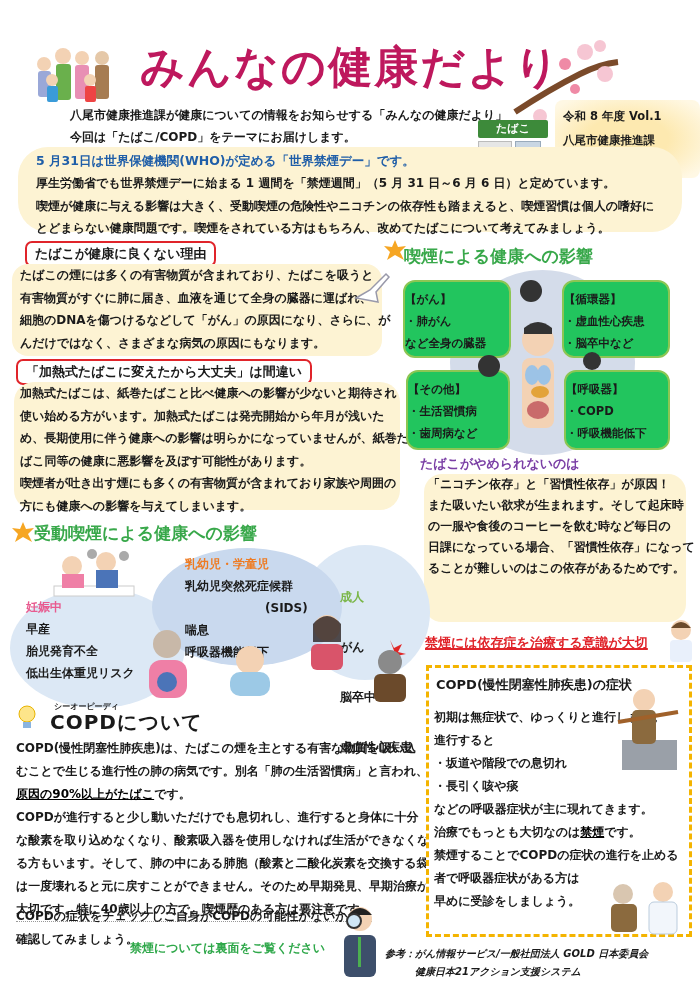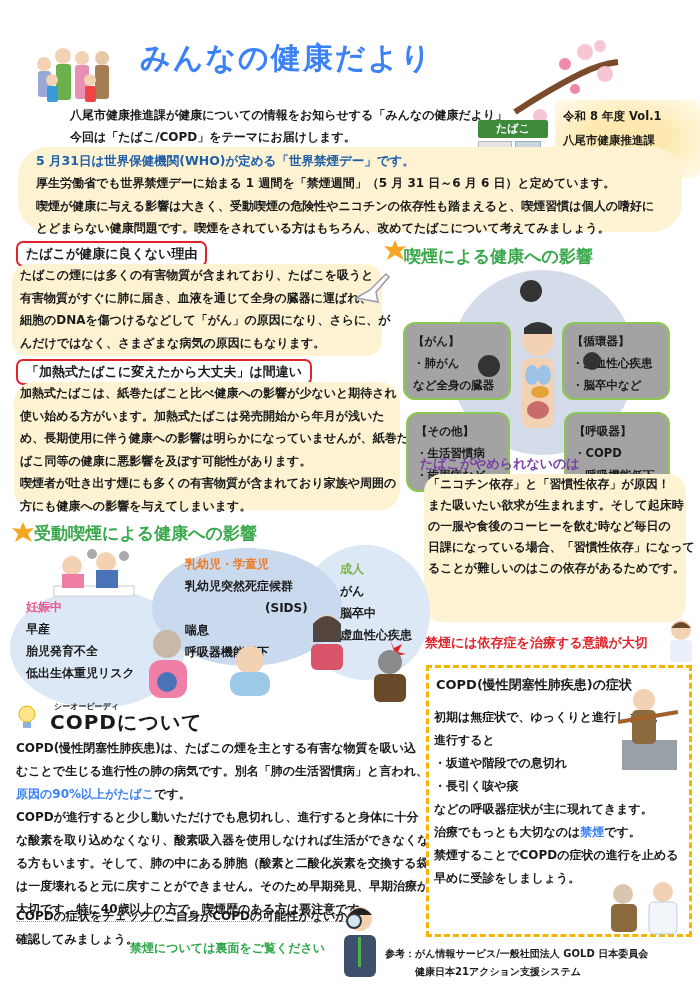--- a/index.html
+++ b/index.html
@@ -3,105 +3,105 @@
 <meta charset="utf-8">
 <style>
   * { box-sizing: border-box; margin: 0; padding: 0; }
   html, body { width: 700px; height: 991px; background: #ffffff; overflow: hidden; }
   body { position: relative; font-family: "DejaVu Sans", sans-serif; color: #1a1a1a; font-weight: bold; }
   .abs { position: absolute; }
   .t { font-size: 12px; line-height: 22.5px; white-space: nowrap; }
   .cream { background: #fdf3d3; }
 
   
-  #title { left: 140px; top: 38px; font-size: 30px; font-weight: 900; letter-spacing: 2px; color: #3b82f6; font-family: "DejaVu Sans", sans-serif; }
+  #title { left: 140px; top: 38px; font-size: 44px; font-weight: 900; letter-spacing: 2px; color: #be185d; font-family: "DejaVu Sans", sans-serif; }
   #family { left: 30px; top: 42px; width: 100px; height: 62px; }
   #sakura { left: 510px; top: 34px; width: 110px; height: 90px; }
   #info-box { left: 555px; top: 100px; width: 145px; height: 78px; background: radial-gradient(ellipse at center, #fde9b0 40%, #fff8e4 90%); border-radius: 8px; padding: 4px 8px; }
   #info-box div { font-size: 11.5px; line-height: 24px; white-space: nowrap; }
   #intro { left: 34px; top: 104px; margin-left: 36px; }
   #intro div { font-size: 12px; line-height: 22px; }
   #tabako-stand { left: 478px; top: 120px; width: 70px; height: 68px; }
 
   
   #who-box { left: 18px; top: 147px; width: 664px; height: 85px; border-radius: 30px; }
   #who-heading { left: 36px; top: 150px; color: #1f5ea8; font-size: 12.5px; }
   #who-body { left: 36px; top: 172px; }
 
   
   .redbox { border: 2.5px solid #e0242a; border-radius: 7px; background: #fff; padding: 1px 8px; font-size: 13px; line-height: 20px; }
-  #reason-label { left: 16px; top: 241px; }
+  #reason-label { left: 25px; top: 241px; }
   #reason-bg { left: 12px; top: 264px; width: 370px; height: 92px; border-radius: 16px; }
   #reason-text { left: 20px; top: 264px; }
   #hand { left: 352px; top: 268px; width: 40px; height: 40px; }
 
   #heated-label { left: 16px; top: 359px; }
   #heated-bg { left: 14px; top: 382px; width: 386px; height: 128px; border-radius: 20px; }
   #heated-text { left: 20px; top: 382px; }
 
   
   #effects-title { left: 404px; top: 245px; color: #38a84a; font-size: 17px; }
   #effects-circle { left: 450px; top: 270px; width: 185px; height: 185px; border-radius: 50%; background: #d4dcea; }
-  .gbox { position: absolute; border: 2.5px solid #8cc653; border-radius: 12px; background: #a3a3a3; padding: 6px 8px; margin-top: 42px; }
+  .gbox { position: absolute; border: 2.5px solid #8cc653; border-radius: 12px; background: #22c55e; padding: 6px 0; }
   .gbox div { font-size: 11.5px; line-height: 22px; white-space: nowrap; }
   #box-cancer { left: 403px; top: 280px; width: 108px; height: 78px; }
   #box-circ { left: 562px; top: 280px; width: 108px; height: 78px; }
   #box-other { left: 406px; top: 370px; width: 104px; height: 80px; }
   #box-resp { left: 564px; top: 370px; width: 106px; height: 80px; }
   #body-fig { left: 510px; top: 320px; width: 56px; height: 125px; }
 
   
   #quit-title { left: 420px; top: 455px; color: #7a3fa5; font-size: 13px; }
   #quit-bg { left: 424px; top: 474px; width: 262px; height: 148px; border-radius: 18px; }
   #quit-text { left: 428px; top: 474px; }
   #quit-text div { font-size: 12px; line-height: 21px; }
-  #quit-emph { left: 425px; top: 634px; color: #e0242a; font-size: 13px; text-decoration-thickness: 2px; }
+  #quit-emph { left: 425px; top: 634px; color: #e0242a; font-size: 13px; text-decoration: underline; text-decoration-thickness: 2px; }
   #nurse { left: 664px; top: 618px; width: 34px; height: 44px; }
 
   
   #passive-title { left: 34px; top: 522px; color: #38a84a; font-size: 17px; }
   #star1, #star2 { width: 22px; height: 22px; }
   #star1 { left: 12px; top: 522px; }
   #star2 { left: 384px; top: 240px; }
   #circ-preg { left: 10px; top: 588px; width: 175px; height: 120px; border-radius: 50%; background: #dce8f5; }
   #circ-child { left: 152px; top: 548px; width: 190px; height: 118px; border-radius: 50%; background: #c9d9ee; }
   #circ-adult { left: 300px; top: 545px; width: 130px; height: 135px; border-radius: 50%; background: #dce8f5; }
   #preg-text { left: 26px; top: 596px; }
   #preg-text .h { color: #e85a8f; font-size: 12px; line-height: 22px; }
   #preg-text div { font-size: 12px; line-height: 22px; }
   #child-text { left: 185px; top: 553px; }
   #child-text .h { color: #ee7b23; }
   #child-text div { font-size: 12px; line-height: 22px; }
   #adult-text { left: 340px; top: 558px; }
   #adult-text .h { color: #7ab648; }
-  #adult-text div { font-size: 12px; line-height: 22px; }
+  #adult-text div { font-size: 12px; line-height: 22px; margin-top: 28px; }
   .illus { position: absolute; border-radius: 50%; }
 
   
   #bulb { left: 16px; top: 702px; width: 22px; height: 30px; }
   #copd-ruby { left: 54px; top: 701px; font-size: 8px; font-family: Liberation Mono, monospace; }
   #copd-title { left: 50px; top: 709px; font-size: 20px; letter-spacing: 1px; }
   #copd-text { left: 16px; top: 737px; }
   #copd-text div { font-size: 12px; line-height: 23px; }
-  .red-u { color: #3b82f6; }
+  .red-u { color: #000000; text-decoration: underline; }
   #copd-check { left: 16px; top: 905px; }
   #copd-check div { font-size: 12px; line-height: 23px; }
   #backside { left: 130px; top: 940px; color: #2fa84a; font-size: 12px; }
   #detective { left: 340px; top: 905px; width: 38px; height: 72px; }
 
   
   #symptom-box { left: 426px; top: 665px; width: 266px; height: 272px; border: 3px dashed #f4b400; background: #fff; }
   #symptom-title { left: 436px; top: 676px; font-size: 13px; }
   #symptom-text { left: 434px; top: 706px; }
   #symptom-text div { font-size: 12px; line-height: 23px; }
   #oldman { left: 612px; top: 680px; width: 70px; height: 90px; }
   #doctor-scene { left: 605px; top: 880px; width: 80px; height: 55px; }
 
   #refs { left: 385px; top: 945px; font-size: 10px; line-height: 18px; }
-  #refs div { white-space: nowrap; }
+  #refs div { white-space: nowrap; font-style: italic; }
 </style>
 </head>
 <body>
 
 <svg id="family" class="abs" viewBox="0 0 100 62">
   <circle cx="14" cy="22" r="7" fill="#f3d2b4"></circle>
     <rect x="8" y="29" width="13" height="26" rx="3" fill="#9aa8d8"></rect>
   <circle cx="33" cy="14" r="8" fill="#f3d2b4"></circle>
     <rect x="26" y="22" width="15" height="36" rx="3" fill="#6ab04c"></rect>
   <circle cx="52" cy="16" r="7" fill="#f3d2b4"></circle>
@@ -312,20 +312,21 @@
 <div id="symptom-box" class="abs"></div>
 <div id="symptom-title" class="abs">COPD(慢性閉塞性肺疾患)の症状</div>
 <div id="symptom-text" class="abs">
   <div>初期は無症状で、ゆっくりと進行します。</div>
   <div>進行すると</div>
   <div>・坂道や階段での息切れ</div>
   <div>・長引く咳や痰</div>
   <div>などの呼吸器症状が主に現れてきます。</div>
   <div><span>治療でもっとも大切なのは</span><span class="red-u">禁煙</span><span>です。</span></div>
   <div>禁煙することでCOPDの症状の進行を止める</div>
+  <div>者で呼吸器症状がある方は</div>
   <div>早めに受診をしましょう。</div>
 </div>
 <svg id="oldman" class="abs" viewBox="0 0 70 90">
   <rect x="10" y="60" width="55" height="30" fill="#9aa0a8"></rect>
   <circle cx="32" cy="20" r="11" fill="#f3d2b4"></circle>
     <rect x="20" y="30" width="24" height="34" rx="5" fill="#8b6a3e"></rect>
   <line x1="6" y1="42" x2="66" y2="32" stroke="#a0612a" stroke-width="4"></line>
 </svg>
 <svg id="doctor-scene" class="abs" viewBox="0 0 80 55">
   <circle cx="18" cy="14" r="10" fill="#d9c6b0"></circle>

